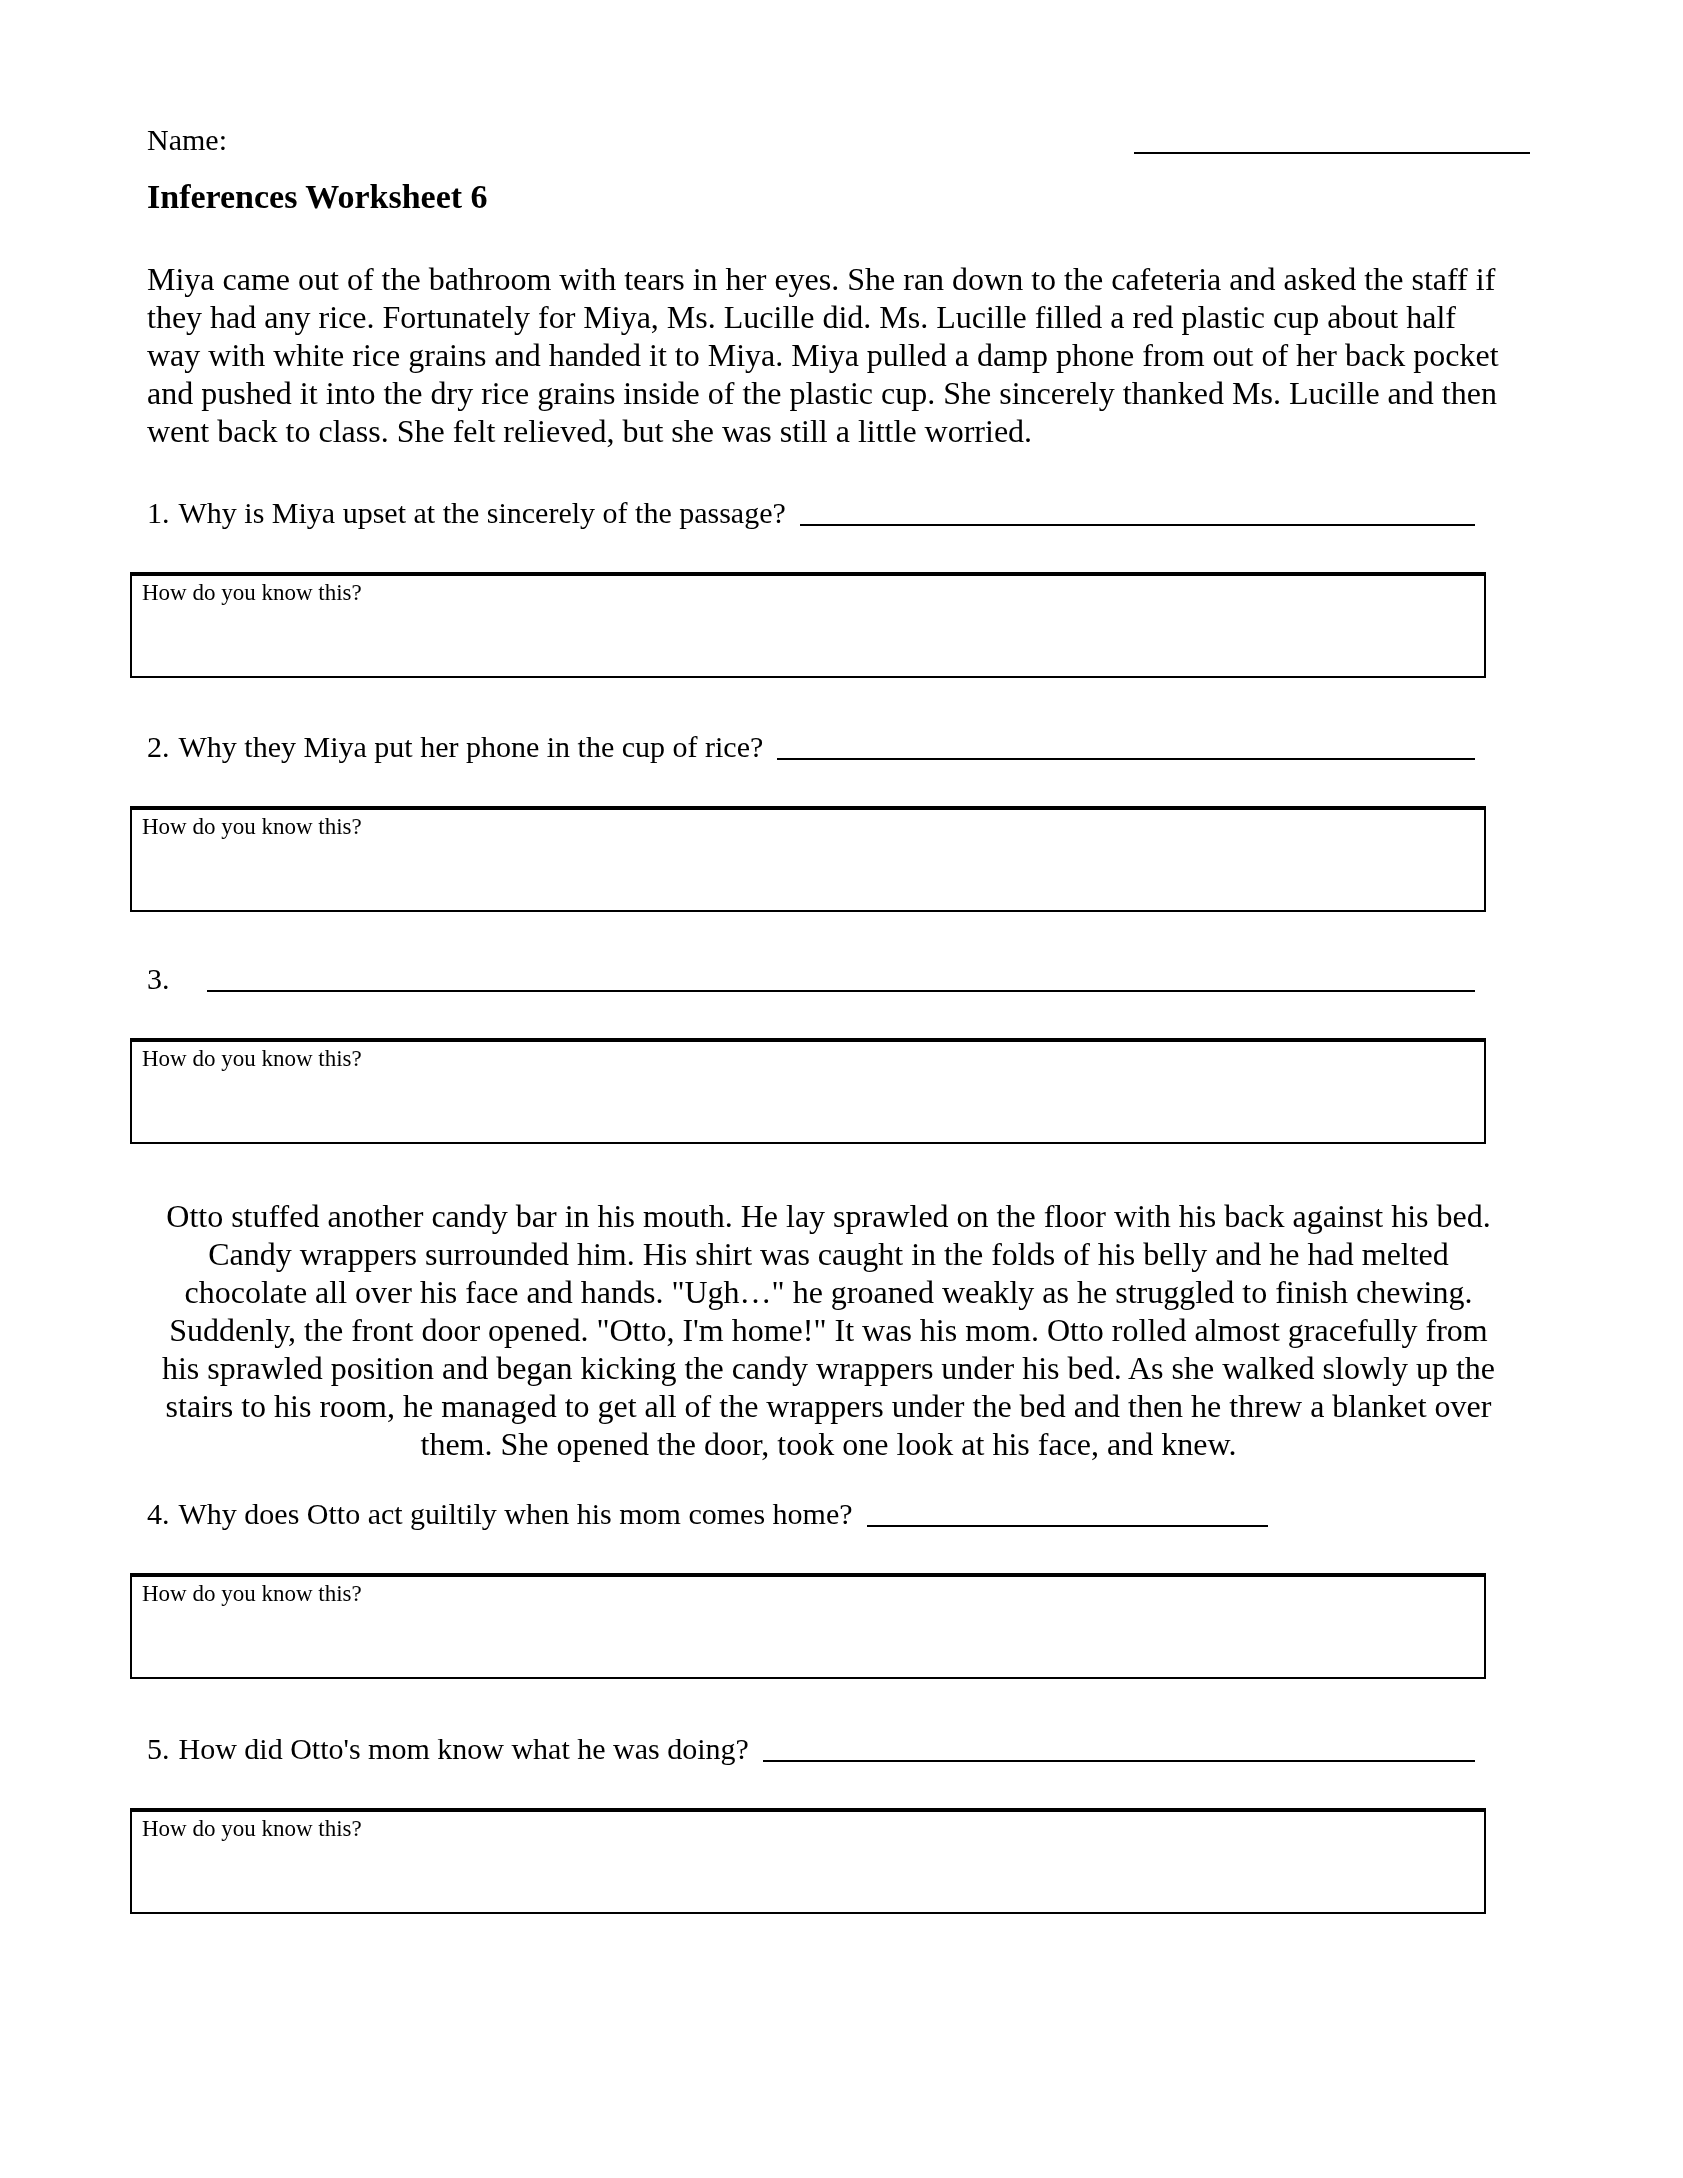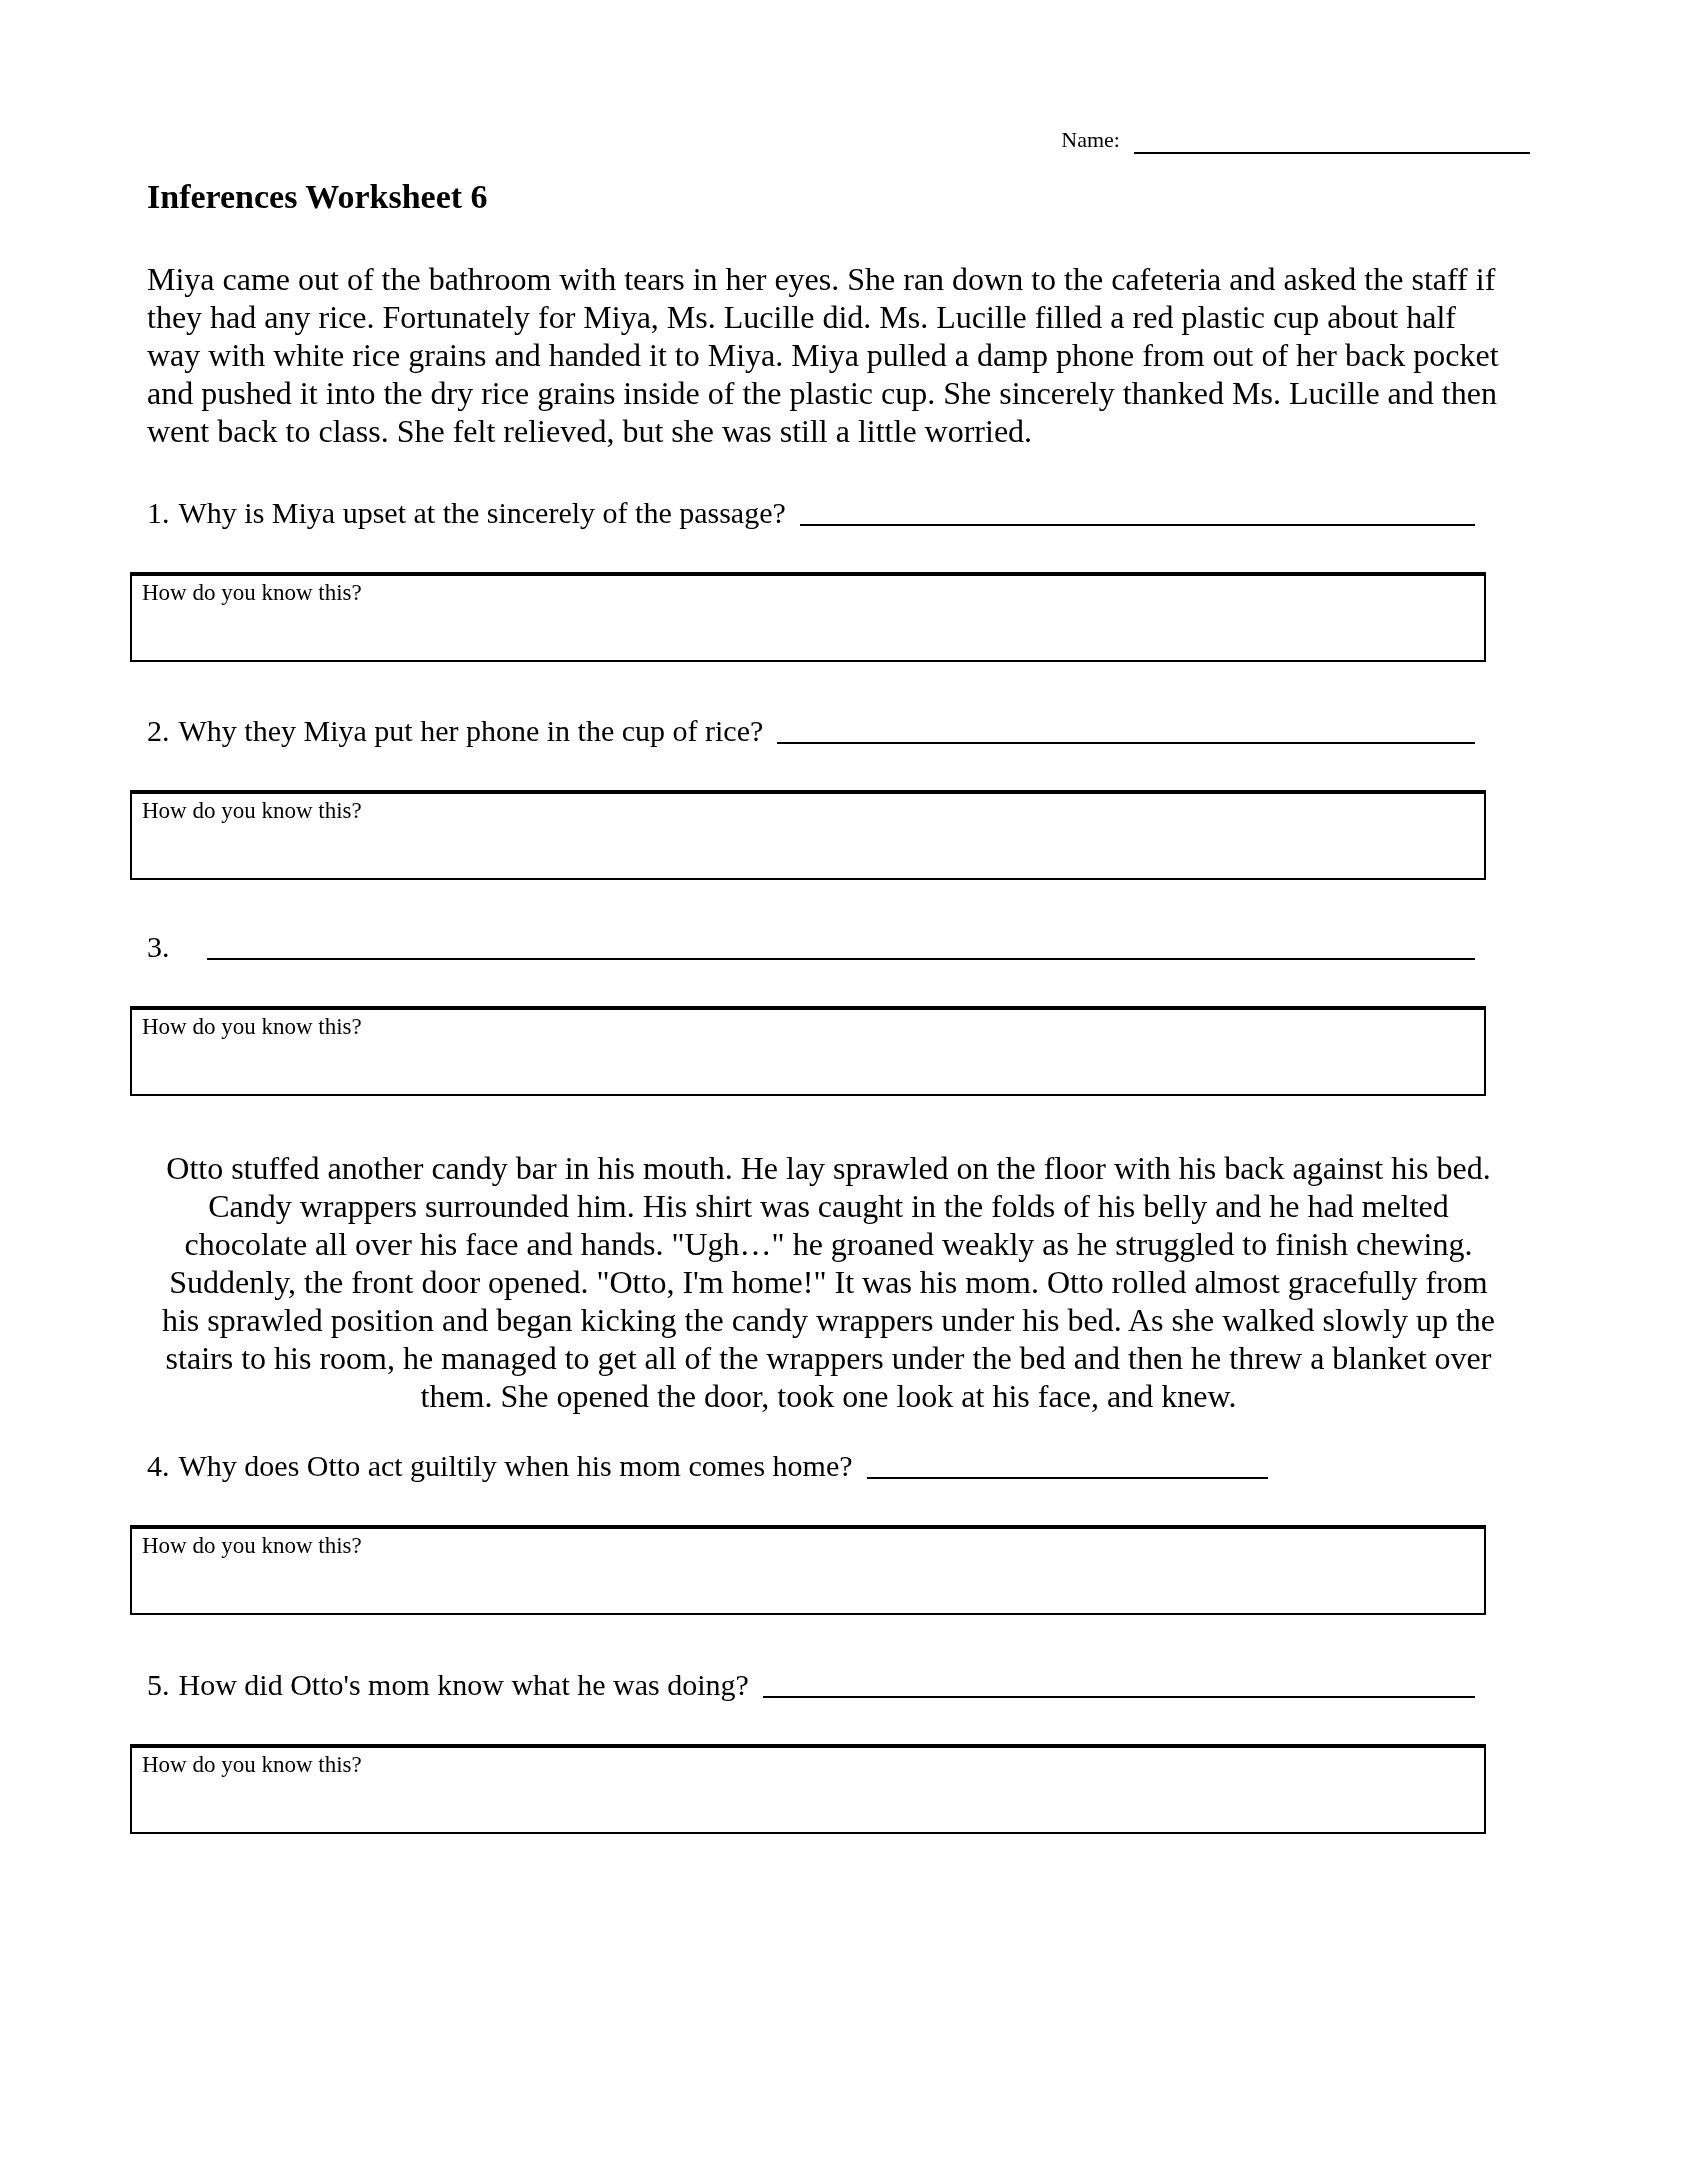--- a/index.html
+++ b/index.html
@@ -18,24 +18,24 @@
   .page {
     box-sizing: border-box;
     width: 1683px;
     height: 2178px;
     padding: 117px 173px 0 147px;
   }
 
   
   .name-row {
     display: flex;
-    justify-content: flex-end;
+    justify-content: space-between;
     align-items: flex-end;
     height: 42px;
-    font-size: 22px;
+    font-size: 30px;
     line-height: 38px;
   }
   .name-blank {
     width: 396px;
     margin-left: 14px;
     margin-right: -20px;
     margin-bottom: 5px;
     border-bottom: 2px solid #000;
     height: 1px;
   }
@@ -90,21 +90,21 @@
   .q3 { margin-top: 48px; }
   .q4 { margin-top: 32px; }
   .q5 { margin-top: 51px; }
 
   
   .answer-box {
     box-sizing: border-box;
     margin-top: 40px;
     margin-left: -17px;
     margin-right: 24px;
-    height: 90px;
+    height: 106px;
     border: 2px solid #000;
     border-top-width: 4px;
     padding: 3px 10px;
   }
   .answer-box .box-label {
     font-size: 23px;
     line-height: 27px;
   }
 </style>
 </head>

